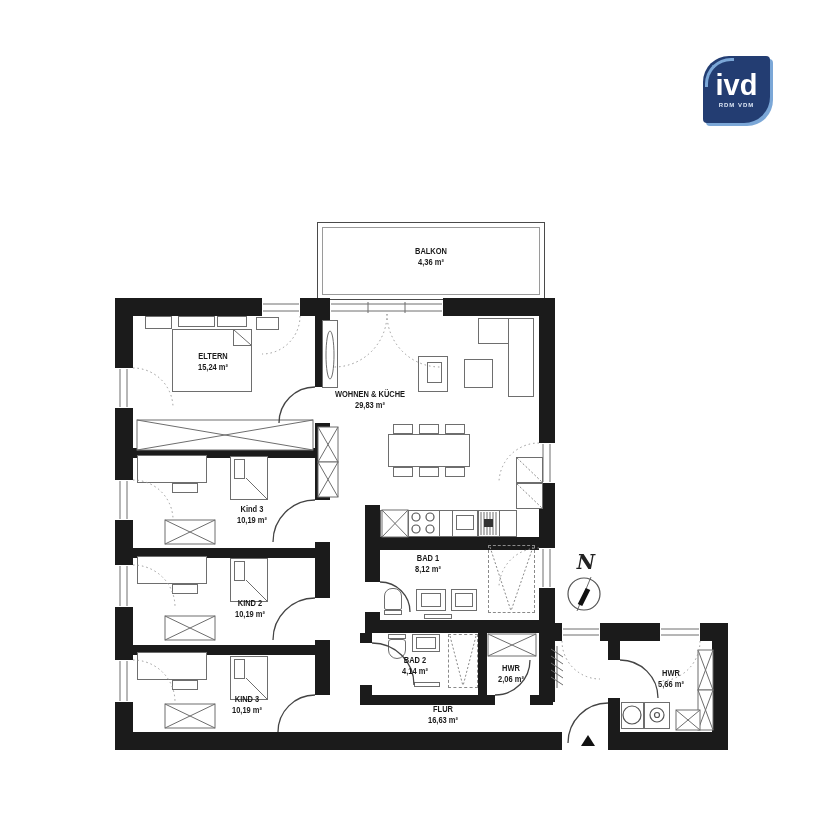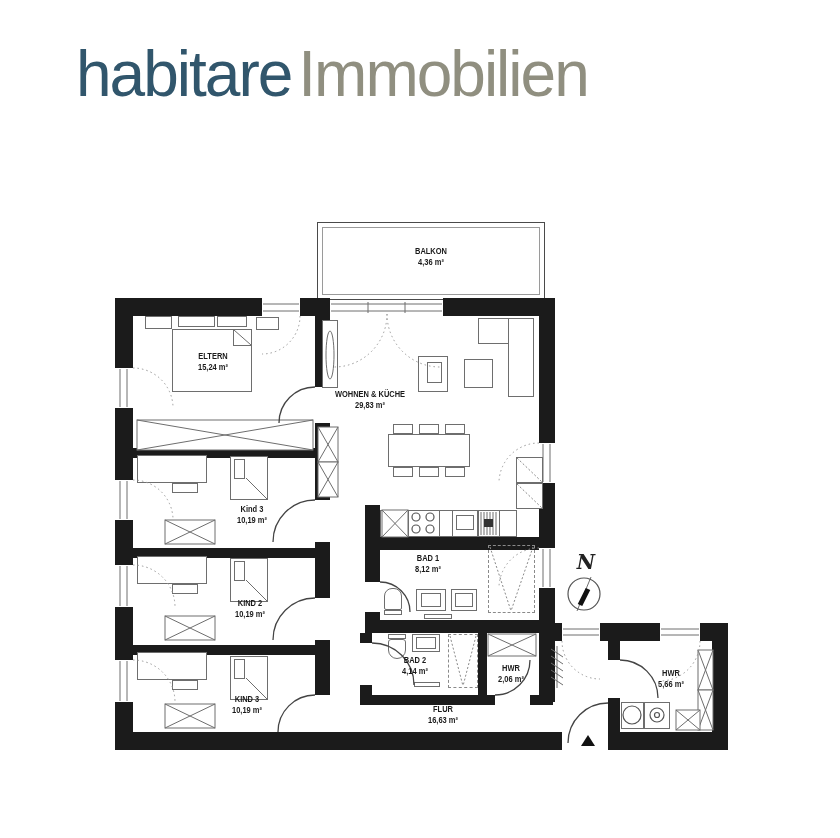--- a/index.html
+++ b/index.html
@@ -36,22 +36,27 @@
   #compass-n{position:absolute;left:574px;top:550px;width:24px;text-align:center;
              font-family:"DejaVu Serif",serif;font-style:italic;font-weight:700;
              font-size:20px;color:#222;}
   svg{position:absolute;left:0;top:0;}
 </style>
 </head>
 <body>
 
 <div id="page">
 
-  <div id="brand">
-    <span class="p1">habitare</span><span class="p2">Immobilien</span>
+  <div id="badge">
+    <div class="badge-back"></div>
+    <div class="badge-front">
+      <div class="badge-arc"></div>
+      <div class="badge-label">ivd</div>
+      <div class="badge-sub">RDM VDM</div>
+    </div>
   </div>
 
   <div id="plan">
     <div class="balc-outer"></div>
     <div class="balc-inner"></div>
     <div id="geom">
         <div class="wall" style="left: 115px; top: 298px; width: 147px; height: 18px;"></div>
         <div class="wall" style="left: 300px; top: 298px; width: 30px; height: 18px;"></div>
         <div class="wall" style="left: 443px; top: 298px; width: 96px; height: 18px;"></div>
         <div class="wall" style="left: 115px; top: 298px; width: 18px; height: 452px;"></div>

